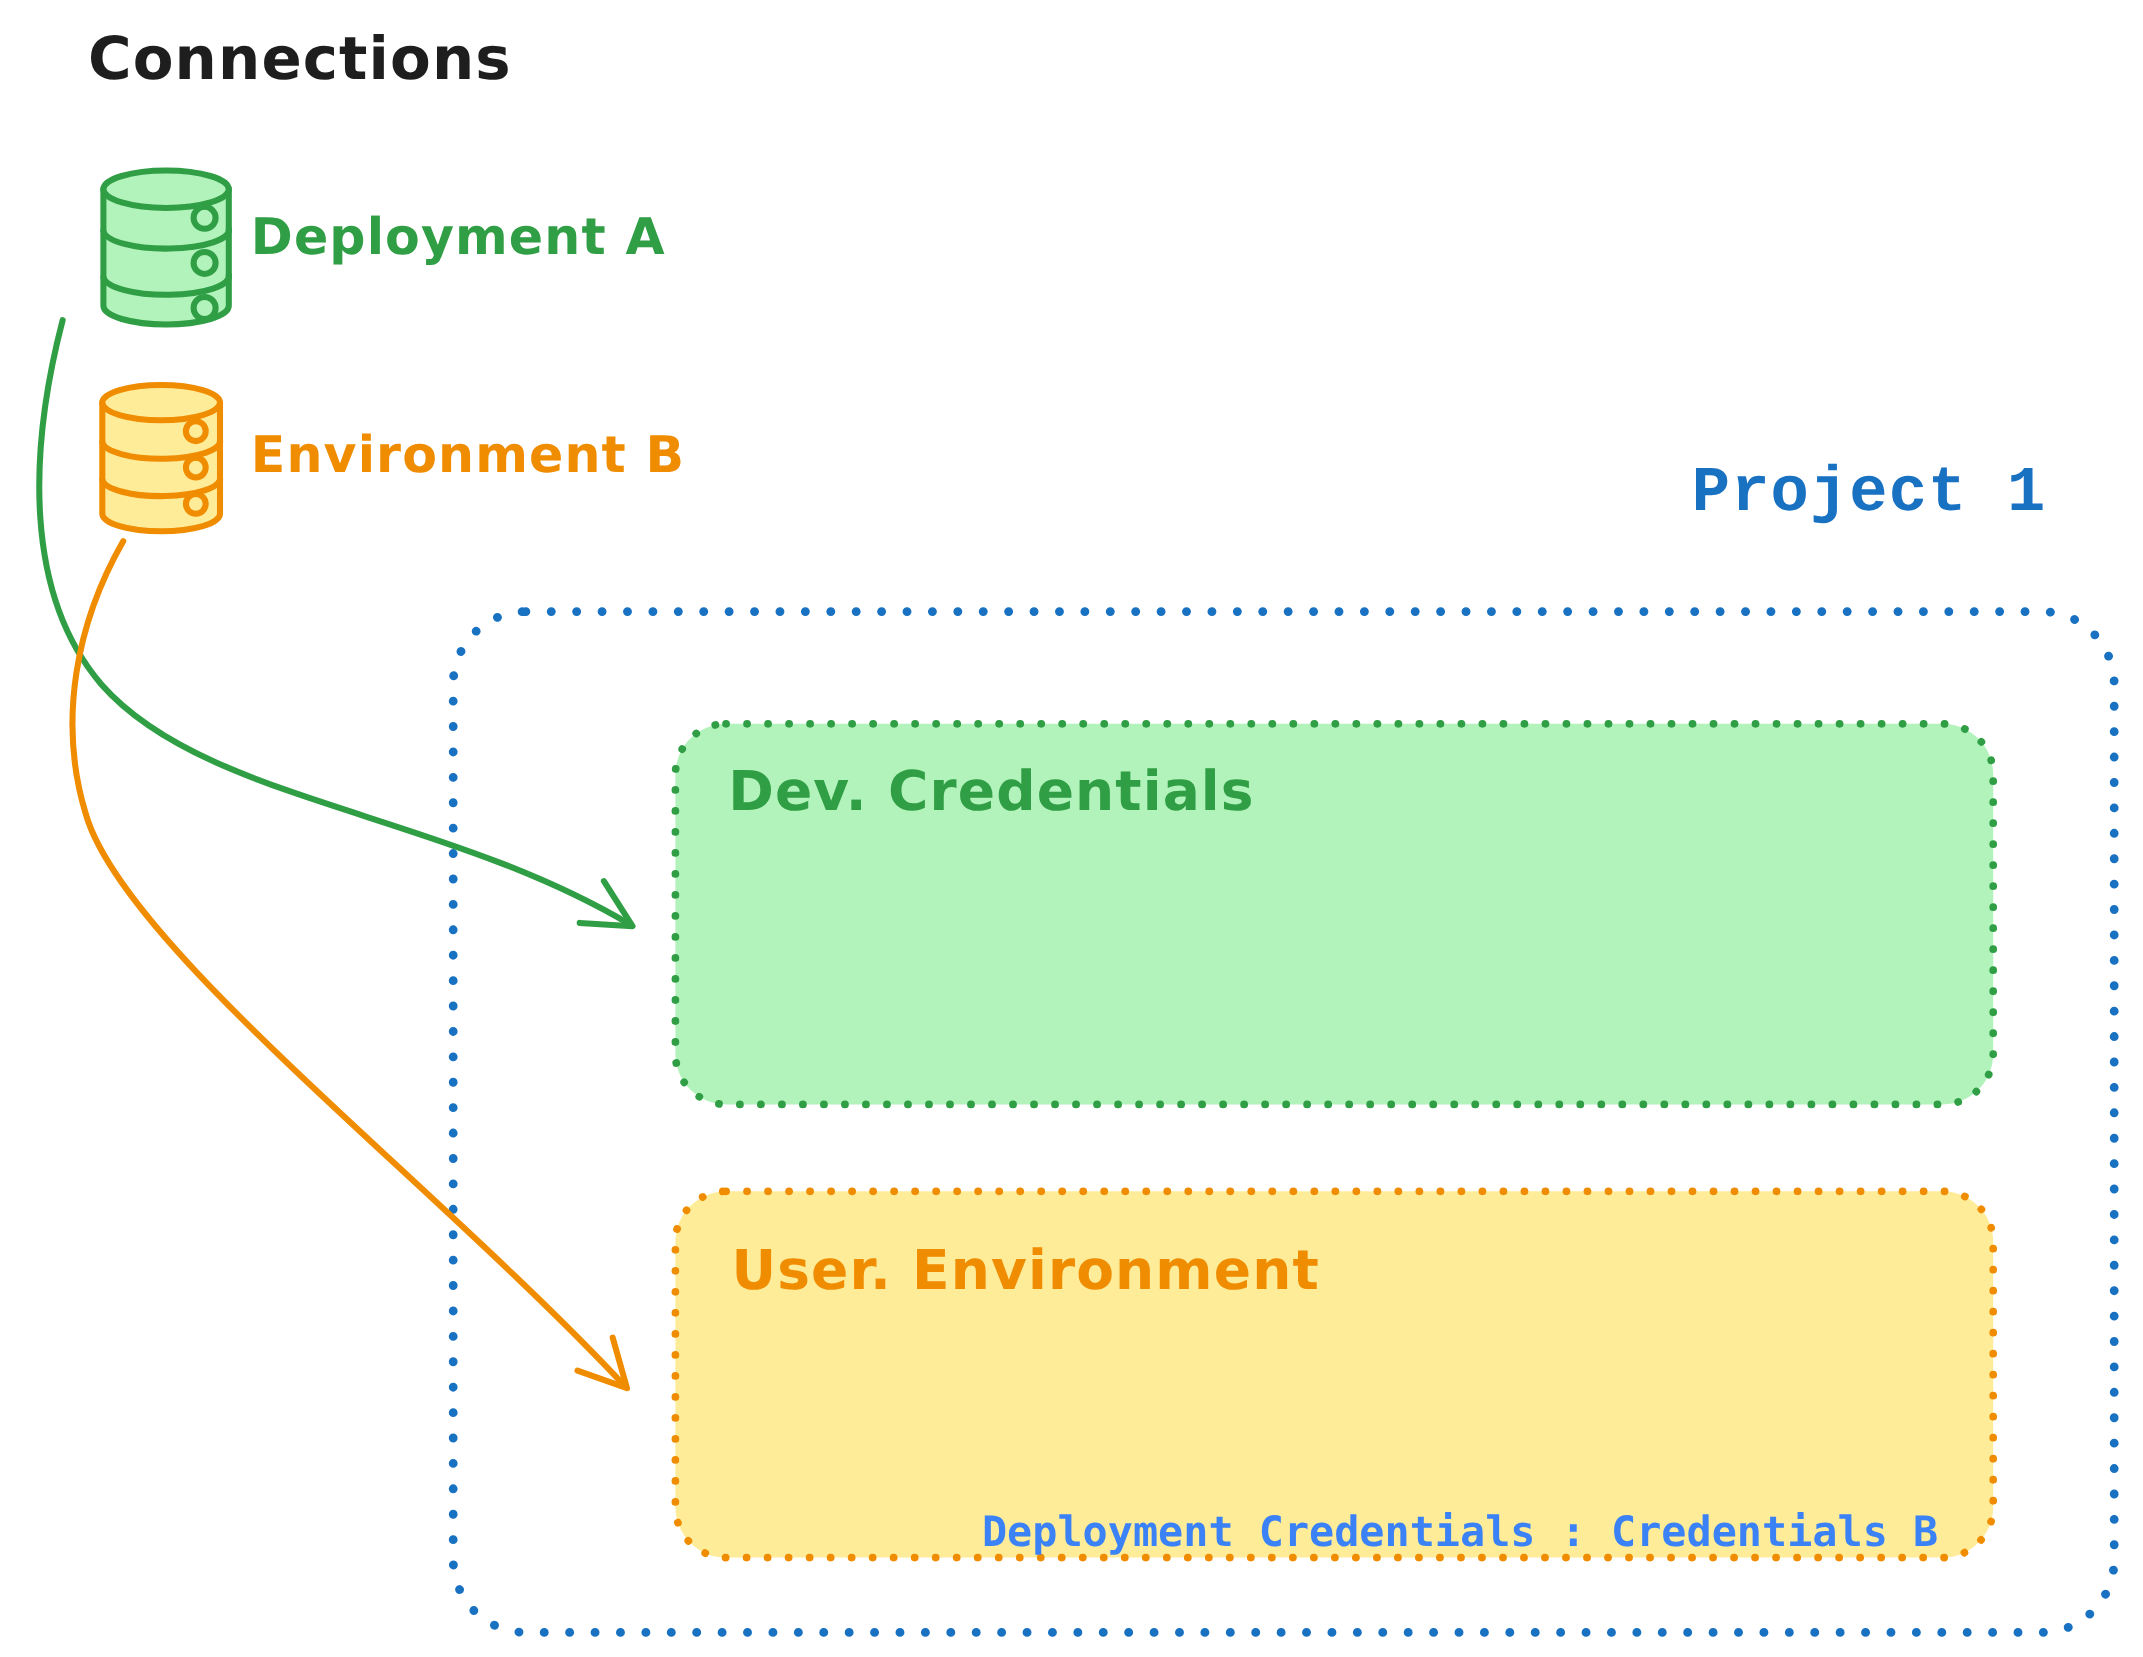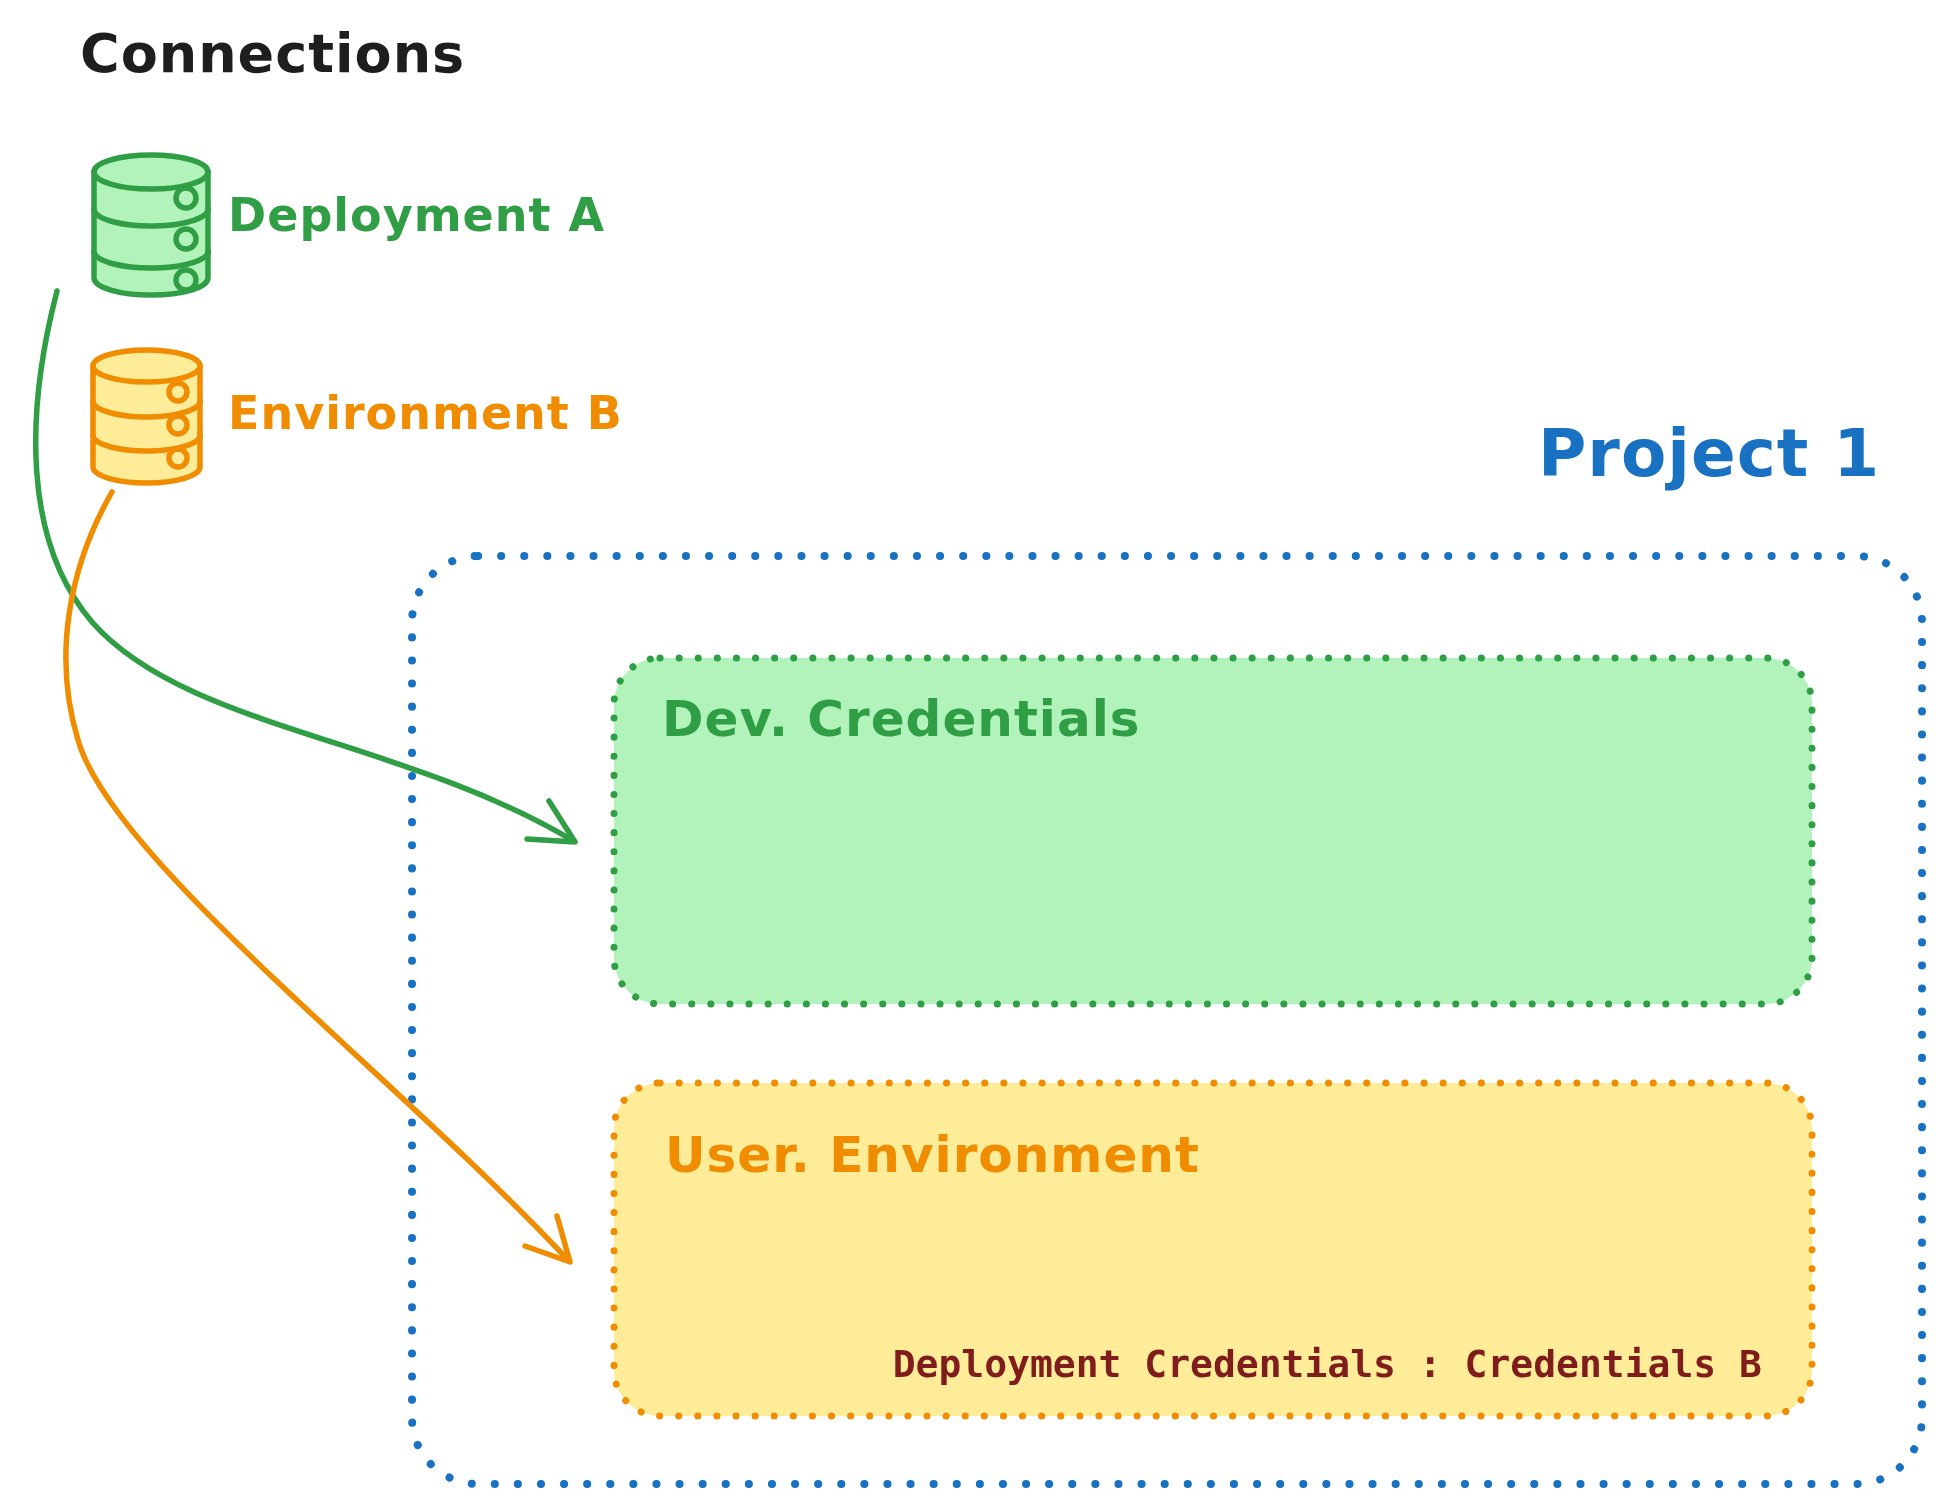--- a/index.html
+++ b/index.html
@@ -20,21 +20,21 @@
   .label {
     position: absolute;
     white-space: nowrap;
     font-weight: bold;
     letter-spacing: 1px;
     line-height: 1.1;
   }
   .title        { left: 80px;   top: 24px;   font-size: 54px; }
   .conn-a-label { left: 228px;  top: 190px;  font-size: 46px; }
   .conn-b-label { left: 228px;  top: 388px;  font-size: 46px; }
-  .project-label{ left: 1538px; top: 418px;  font-size: 66px; }
+  .project-label{ left: 1538px; top: 418px;  font-size: 58px; font-family: Liberation Mono, monospace; }
   .dev-title    { left: 662px;  top: 692px;  font-size: 50px; }
   .prod-title   { left: 665px;  top: 1128px; font-size: 50px; }
   .mono {
     position: absolute;
     white-space: nowrap;
     font-family: "DejaVu Sans Mono", "Liberation Mono", monospace;
     font-weight: bold;
     font-size: 38px;
   }
   .dev-cred  { right: 186px; top: 924px; }
@@ -90,15 +90,15 @@
 
   <div class="label conn-b-label" style="color: rgb(240, 140, 0);">Environment B</div>
 
   <div class="label project-label" style="color: rgb(25, 113, 194);">Project 1</div>
 
   <div class="label dev-title" style="color: rgb(47, 158, 68);">Dev. Credentials</div>
 
 
   <div class="label prod-title" style="color: rgb(240, 140, 0);">User. Environment</div>
 
-  <div class="mono prod-cred" style="color: #7f1d1d;">Deployment Credentials : Credentials B</div>
+  <div class="mono prod-cred" style="color: #3b82f6; margin-top: 28px;">Deployment Credentials : Credentials B</div>
 
 </div>
 
 </body></html>

